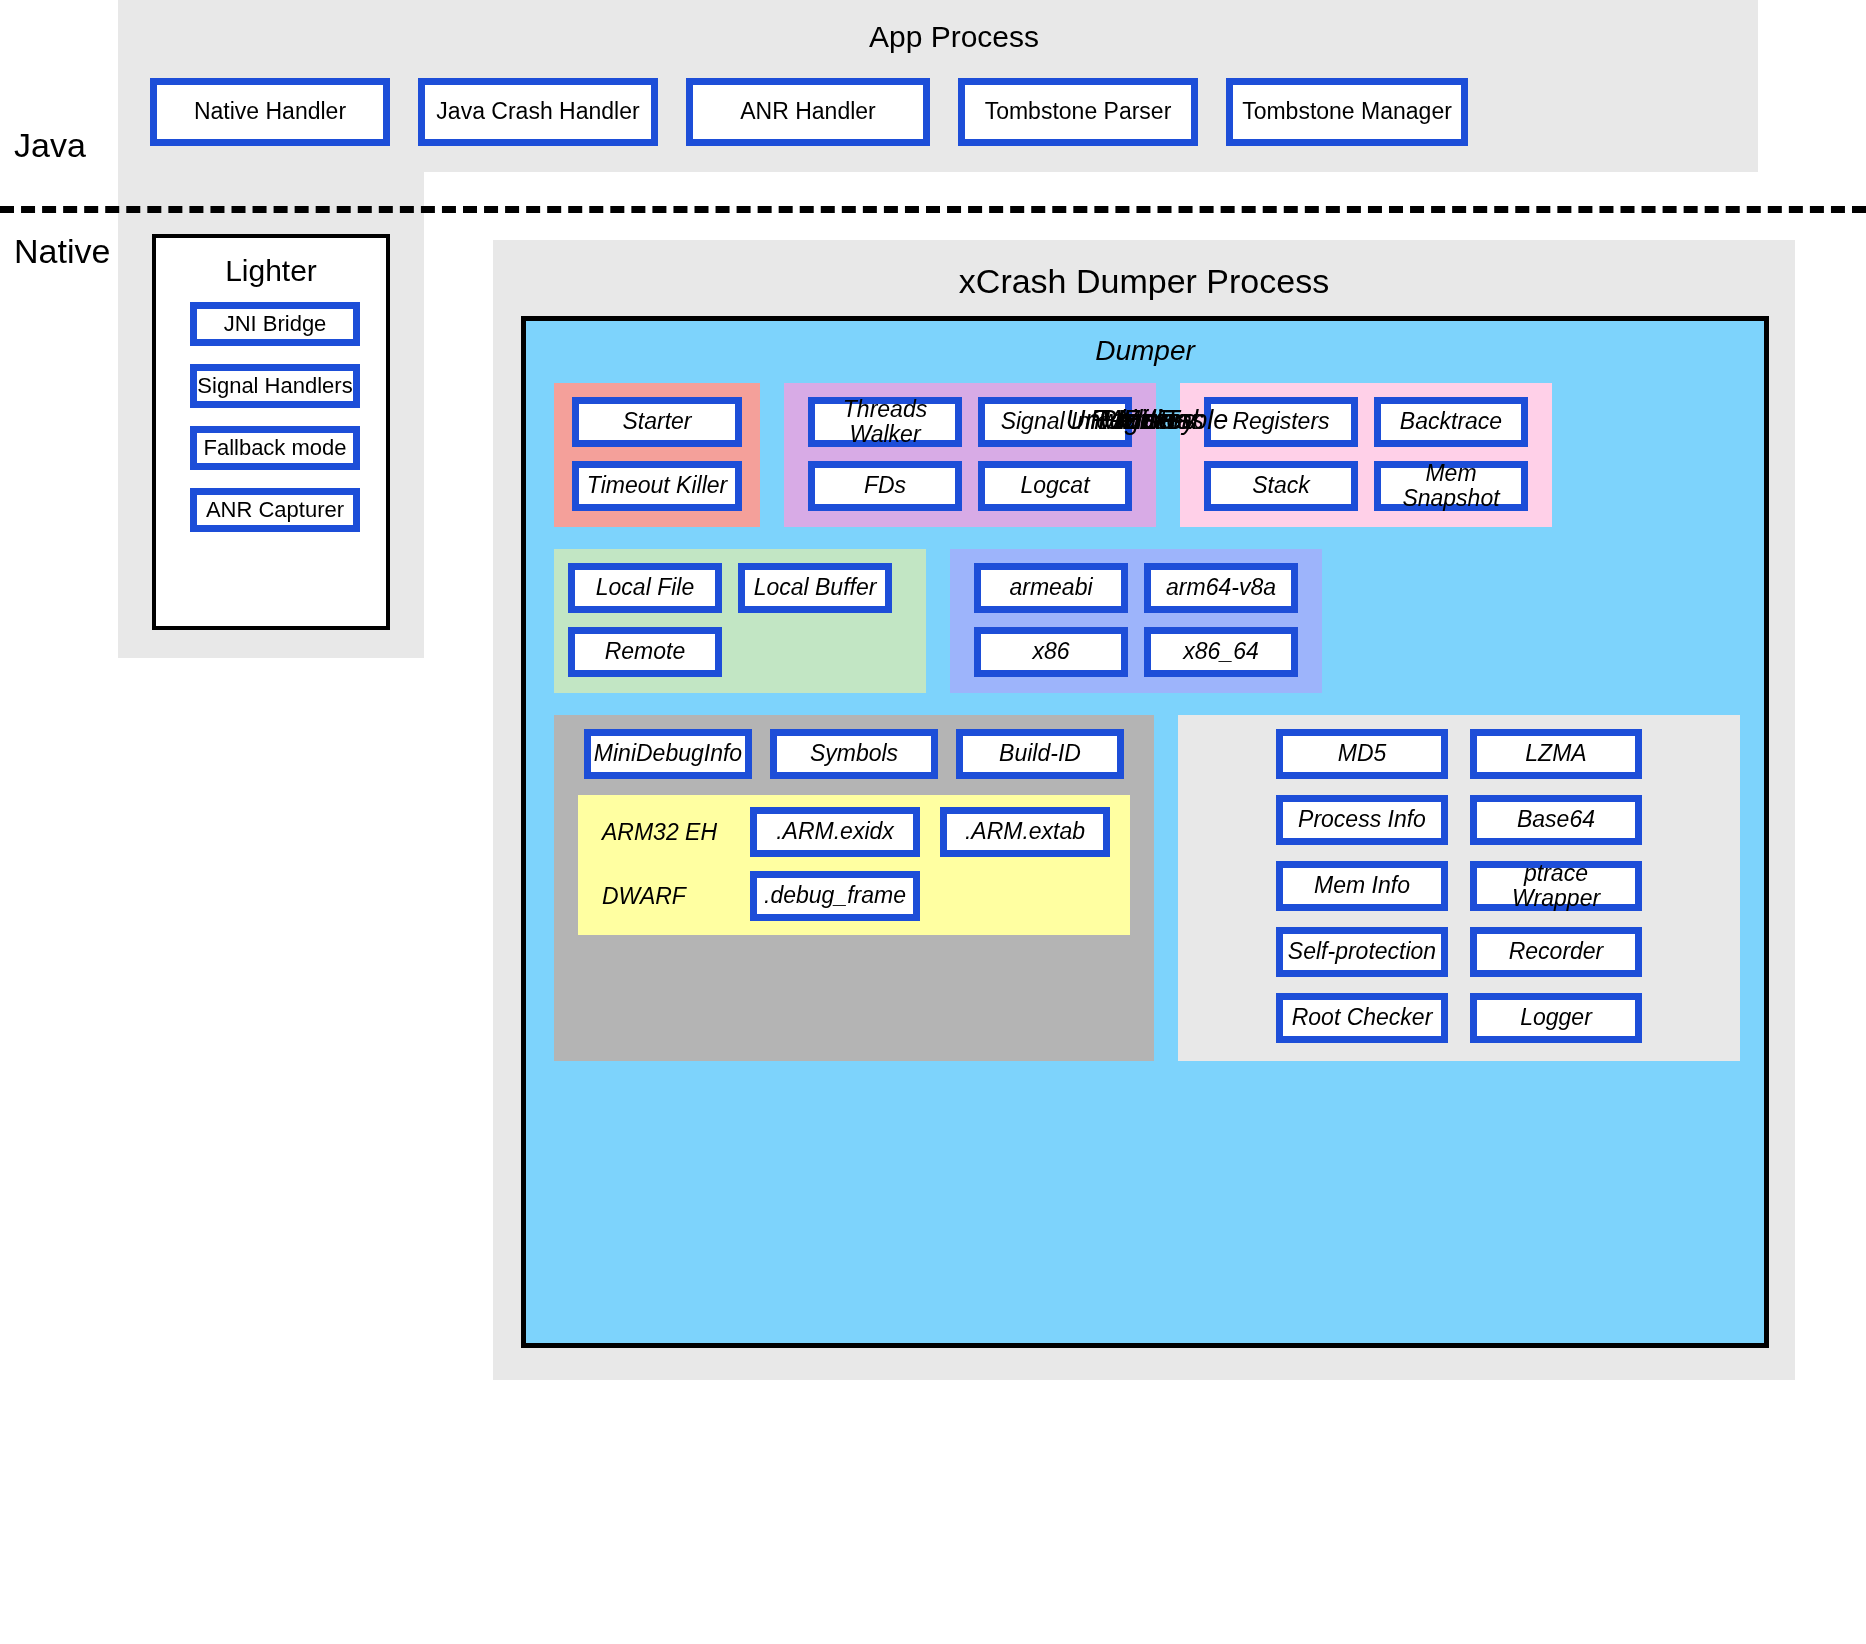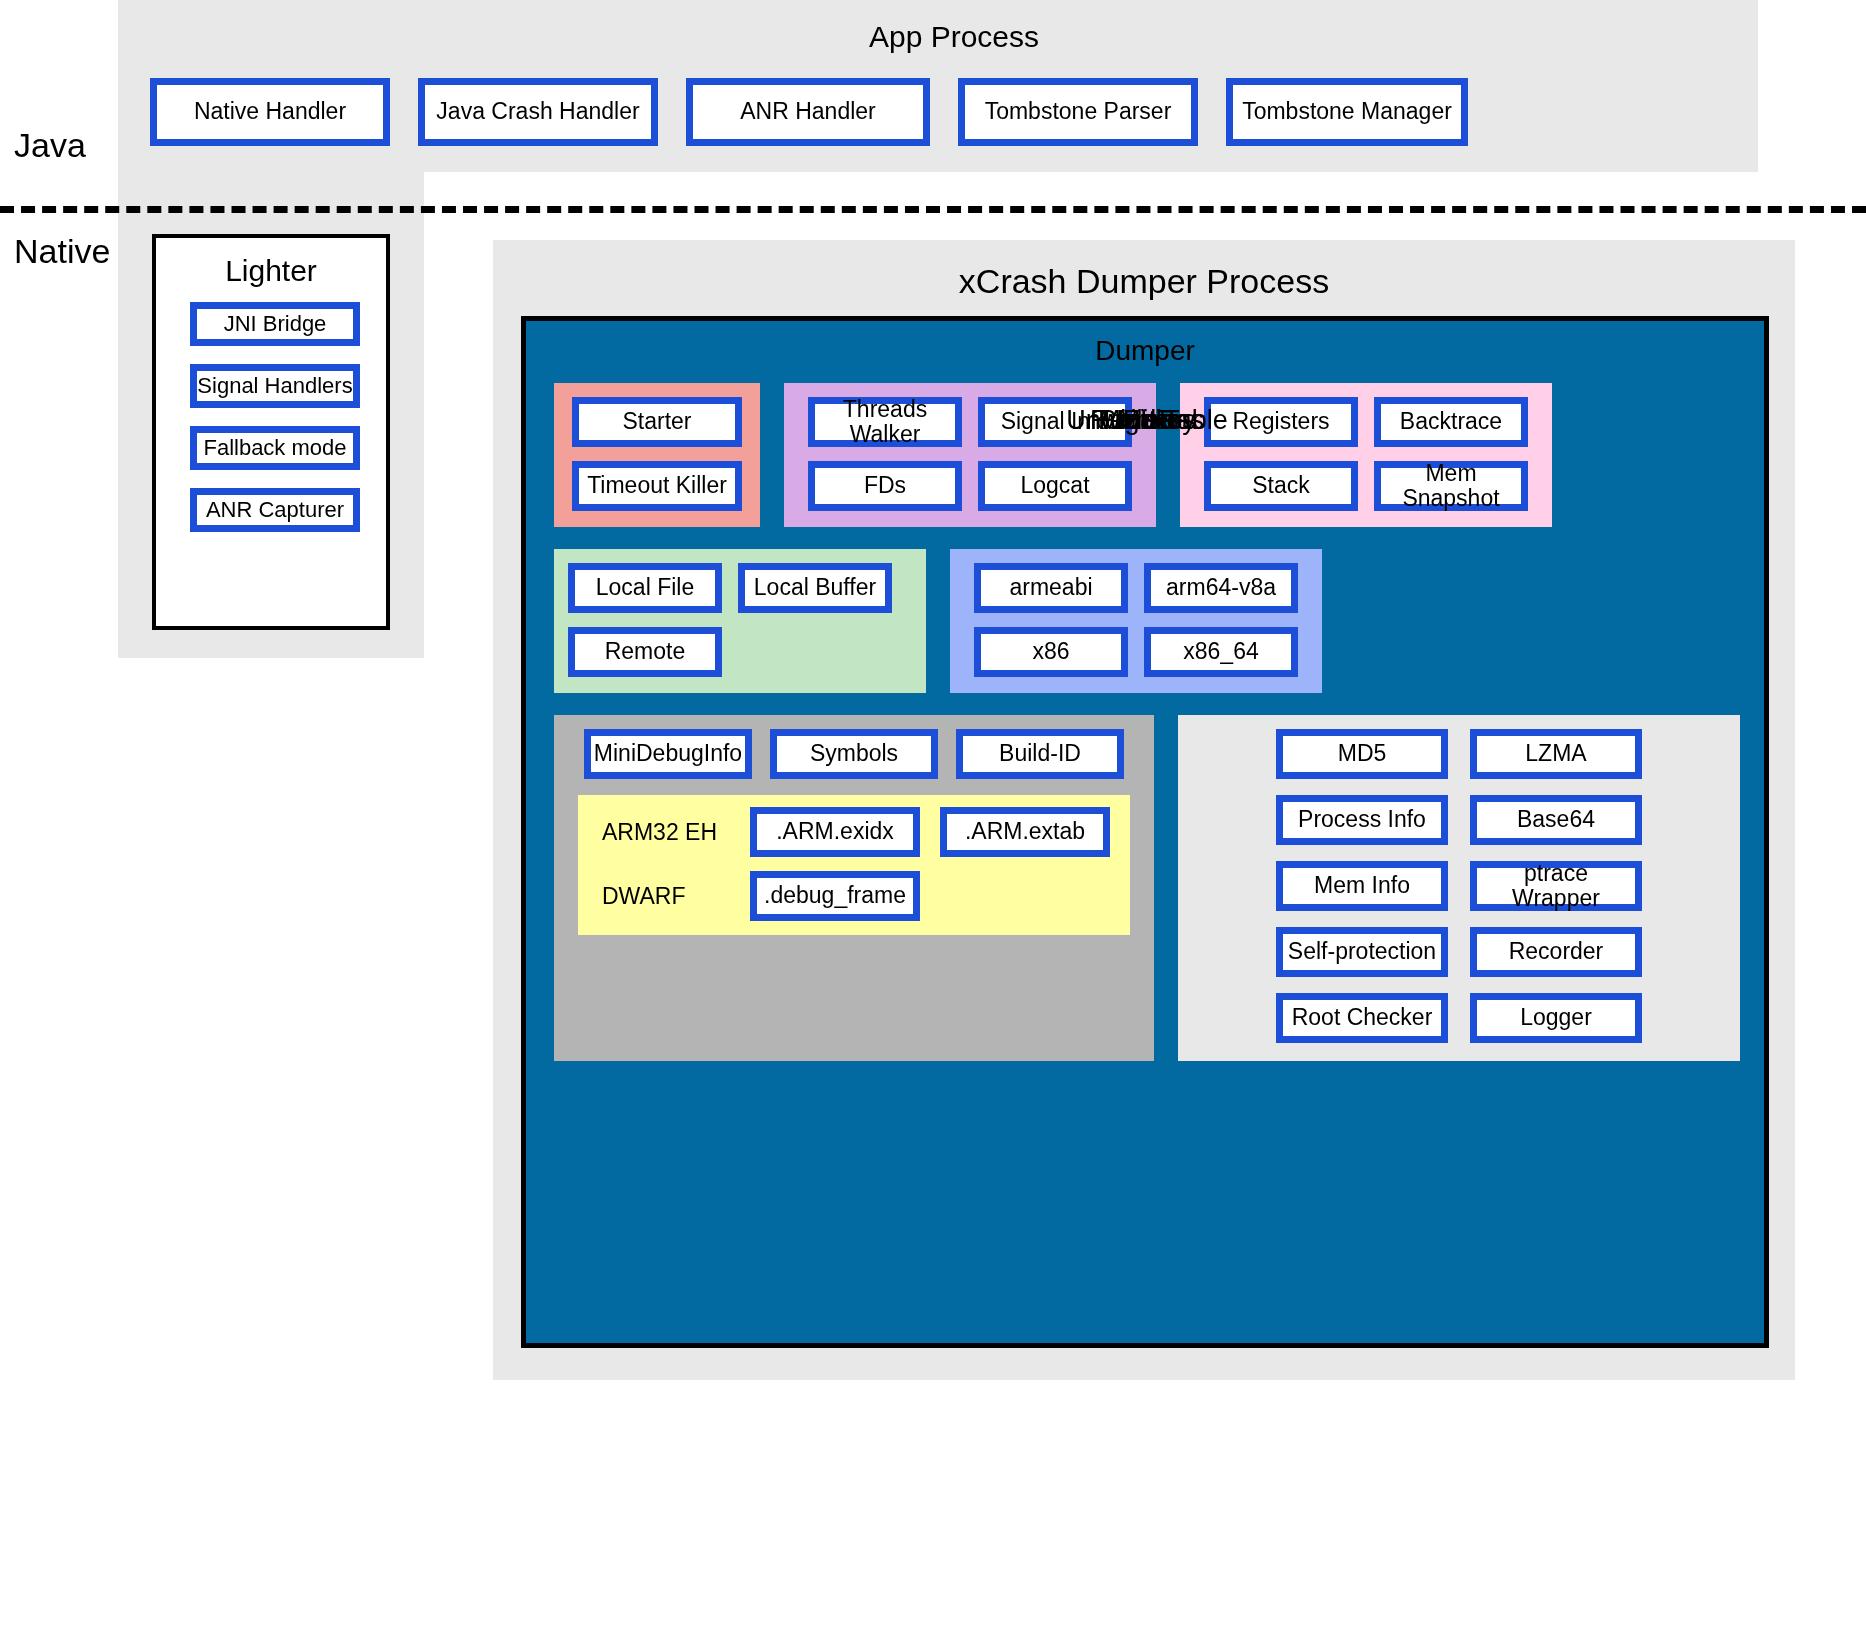--- a/index.html
+++ b/index.html
@@ -66,21 +66,21 @@
   
   #xcrash{
     position:absolute;left:456px;top:240px;width:1302px;height:1140px;
     background:#e8e8e8;
     margin-left:37px;
   }
   #xcrash .grouptitle{position:absolute;left:0;top:24px;width:100%;}
 
   #dumper{
     position:absolute;left:28px;top:76px;width:1248px;height:1032px;
-    background:#0369a1;border:5px solid #000000;box-sizing:border-box;
+    background:#7dd3fc;border:5px solid #000000;box-sizing:border-box;font-style:italic;
   }
   #dumper > .grouptitle{position:absolute;left:0;top:16px;width:100%;font-size:28px;}
 
   
   #dgrid{position:absolute;left:28px;top:62px;width:1186px;}
 
   .grow{display:flex;gap:24px;margin-bottom:22px;}
   .gbox{box-sizing:border-box;padding-top:14px;}
   .gbox .grouptitle{font-size:27px;margin-bottom:14px;}
   .gbox .items{display:flex;flex-wrap:wrap;justify-content:center;gap:14px 16px;padding:0 14px 16px 14px;}

